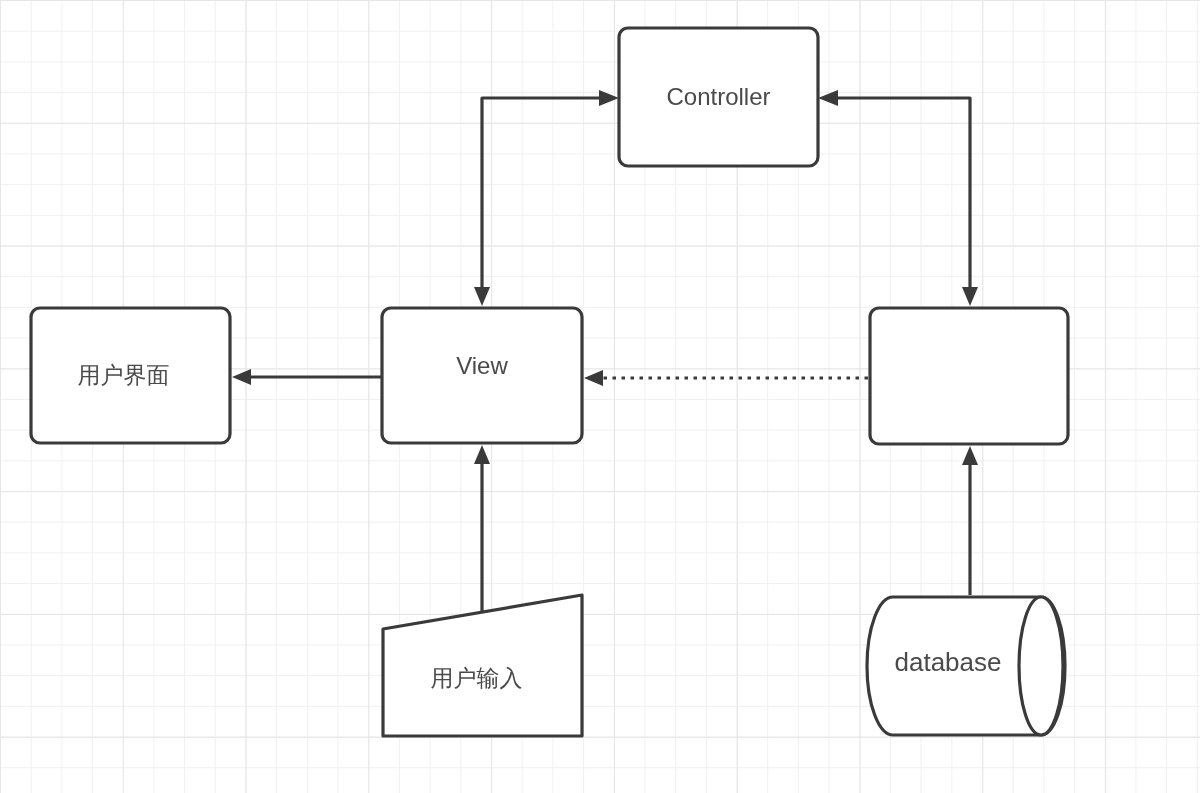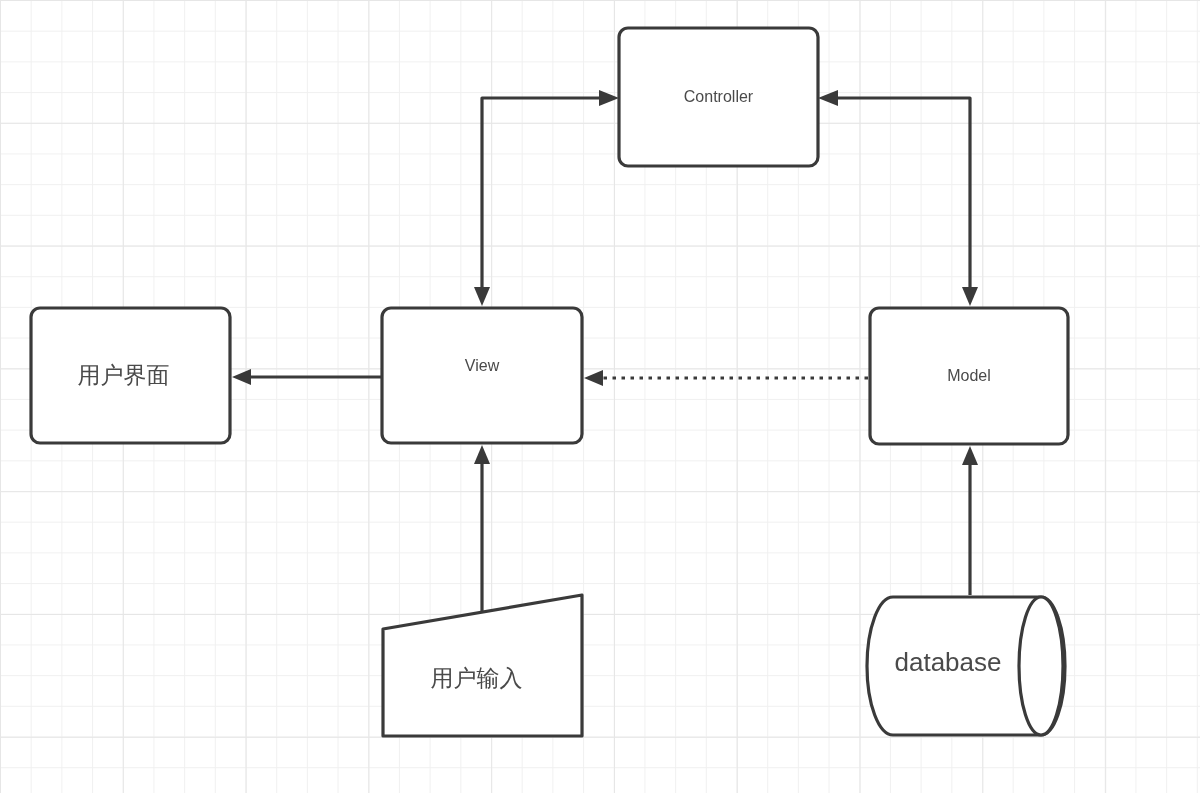--- a/index.html
+++ b/index.html
@@ -39,21 +39,21 @@
 
   .node-label {
     position: absolute;
     display: flex;
     align-items: center;
     justify-content: center;
     color: #4a4a4a;
     pointer-events: none;
     white-space: nowrap;
   }
-  .label-latin { font-size: 16px; }
+  .label-latin { font-size: 24px; }
   .label-cjk   { font-size: 23px; }
 
   .lbl-controller { left: 619px; top: 28px;  width: 199px; height: 138px; }
   .lbl-view       { left: 382px; top: 308px; width: 200px; height: 115px; }
   .lbl-model      { left: 870px; top: 308px; width: 198px; height: 136px; }
   .lbl-ui         { left: 31px;  top: 308px; width: 185px; height: 135px; }
   .lbl-input      { left: 383px; top: 636px; width: 187px; height: 84px;  }
   .lbl-database   { left: 862px; top: 598px; width: 172px; height: 128px; font-size: 26px; }
 </style>
 </head>
@@ -101,21 +101,20 @@
 
       <ellipse cx="1041" cy="666" rx="22" ry="69"></ellipse>
     </g>
   </svg>
 
 
   <div class="node-label label-latin lbl-controller">Controller</div>
 
   <div class="node-label label-latin lbl-view">View</div>
 
-  <div class="node-label label-latin lbl-model">Model</div>
 
   <div class="node-label label-cjk lbl-ui">用户界面</div>
 
   <div class="node-label label-cjk lbl-input">用户输入</div>
 
   <div class="node-label label-latin lbl-database">database</div>
 
 </div>
 
 </body></html>

